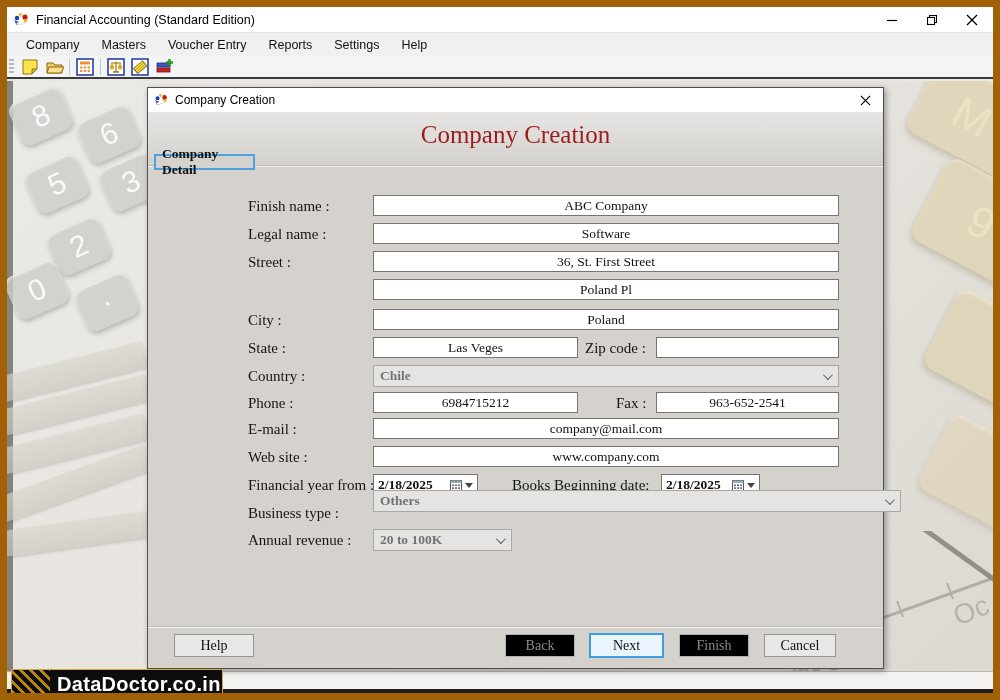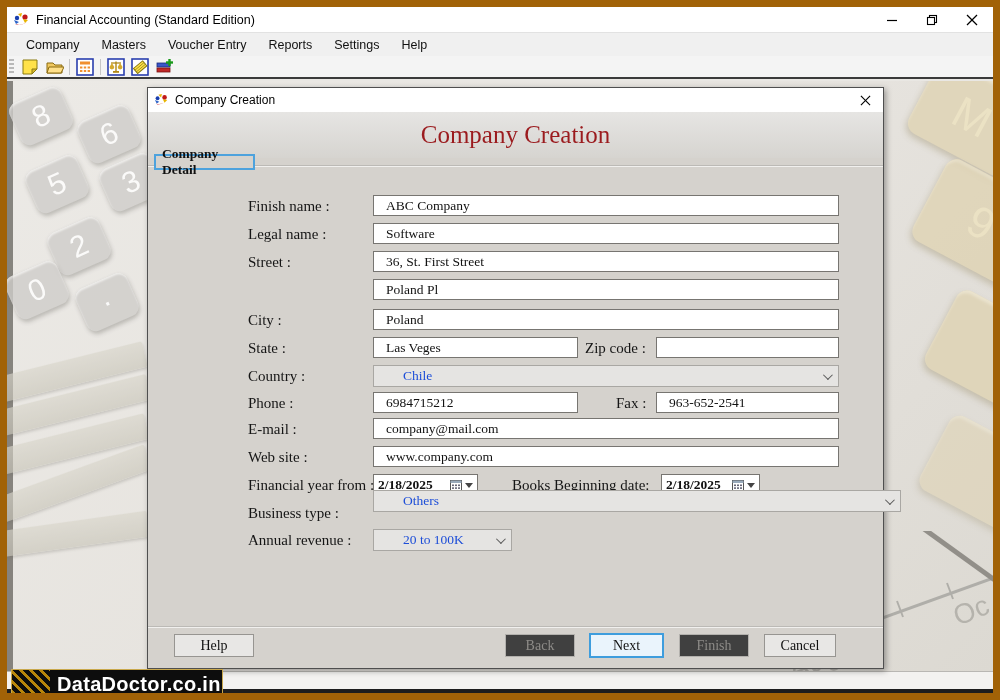--- a/index.html
+++ b/index.html
@@ -39,30 +39,30 @@
   .dlg-titlebar { position:absolute; top:0; left:0; right:0; height:24px; background:#ffffff; display:flex; align-items:center; padding:0 6px; }
   .dlg-title { font-size:12px; color:#000; margin-left:6px; flex:1; }
   .dlg-close { width:16px; height:16px; display:flex; align-items:center; justify-content:center; margin-right:4px; }
   .dlg-header { position:absolute; top:24px; left:0; right:0; height:46px; background:linear-gradient(#e6e5e3,#d6d4d0); display:flex; align-items:center; justify-content:center; }
   .dlg-heading { font-family:"Liberation Serif", serif; font-size:25px; color:#9b1b1e; }
   .groove { position:absolute; left:0; right:0; height:2px; border-top:1px solid #bcbab6; border-bottom:1px solid #f1f0ee; }
   .tab { position:absolute; left:6px; top:66px; width:101px; height:16px; border:2px solid #4da2dd; background:#d5d2cd; display:flex; align-items:center; padding-left:6px; z-index:5; }
   .tab-label { font-family:"Liberation Serif", serif; font-weight:bold; font-size:13.5px; color:#111; }
 
   .lbl { position:absolute; font-family:"Liberation Serif", serif; font-size:15px; color:#151515; white-space:nowrap; }
-  .txt { position:absolute; height:21px; background:#fff; border:1px solid #777571; font-family:"Liberation Serif", serif; font-size:13.5px; color:#111; padding:0 12px; outline:none; }
+  .txt { position:absolute; height:21px; background:#fff; border:1px solid #777571; font-family:"Liberation Serif", serif; font-size:13.5px; color:#111; padding:0 12px; outline:none;text-align:center; }
   .combo { position:absolute; height:22px; background:#e5e4e2; border:1px solid #a9a7a3; display:flex; align-items:center; padding:0 6px; }
-  .combo .val { font-family:"Liberation Serif", serif; font-weight:normal; font-size:13.5px; color:#1d4ed8; flex:1;margin-left:23px; }
+  .combo .val { font-family:"Liberation Serif", serif; font-weight:bold; font-size:13.5px; color:#737373; flex:1; }
   .chev { width:7px; height:7px; border-right:1.5px solid #5a5a5a; border-bottom:1.5px solid #5a5a5a; transform:rotate(45deg) translateY(-2px); margin-right:2px; }
   .datebox { position:absolute; height:22px; background:#fff; border:1px solid #777571; display:flex; align-items:center; padding:0 4px; }
   .datebox .val { font-family:"Liberation Serif", serif; font-weight:bold; font-size:13.5px; color:#111; flex:1; }
   .cal-arrow { width:0; height:0; border-left:4px solid transparent; border-right:4px solid transparent; border-top:5px solid #444; margin-left:3px; }
 
   .btn { position:absolute; height:23px; background:#e8e7e5; border:1px solid #979591; font-family:"Liberation Serif", serif; font-size:14px; color:#111; display:flex; align-items:center; justify-content:center; }
-  .btn.disabled { background:#404040; border-color:#b3b1ad; color:#8d8b88; }
+  .btn.disabled { background:#000000; border-color:#b3b1ad; color:#8d8b88; }
   .btn.focused { background:#eaf4fc; border:2px solid #3e9ddd; }
 
   svg { display:block; }
 </style>
 </head>
 <body>
 
 <div class="window">
 
   <div class="titlebar">

